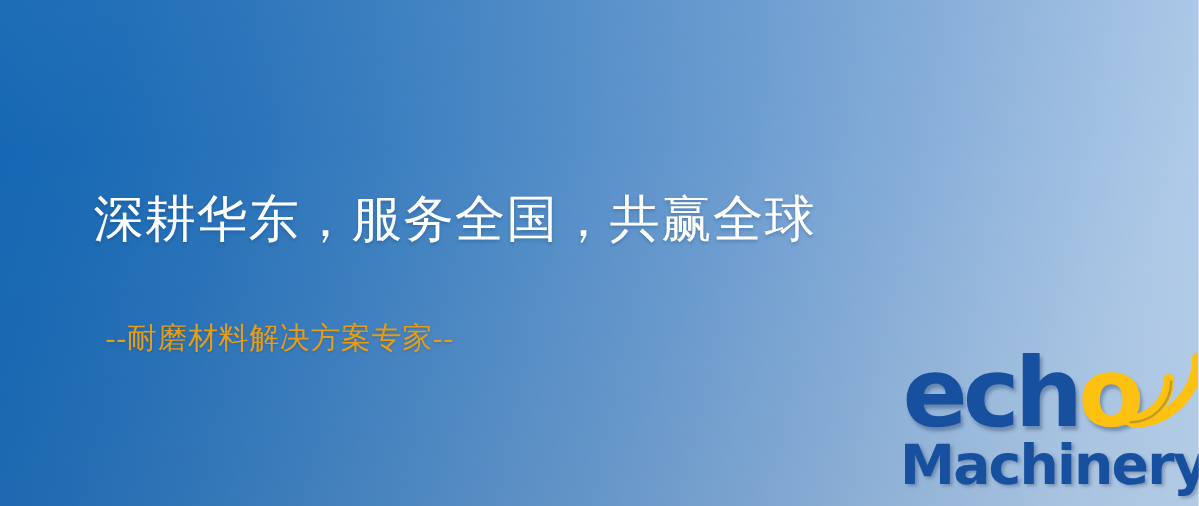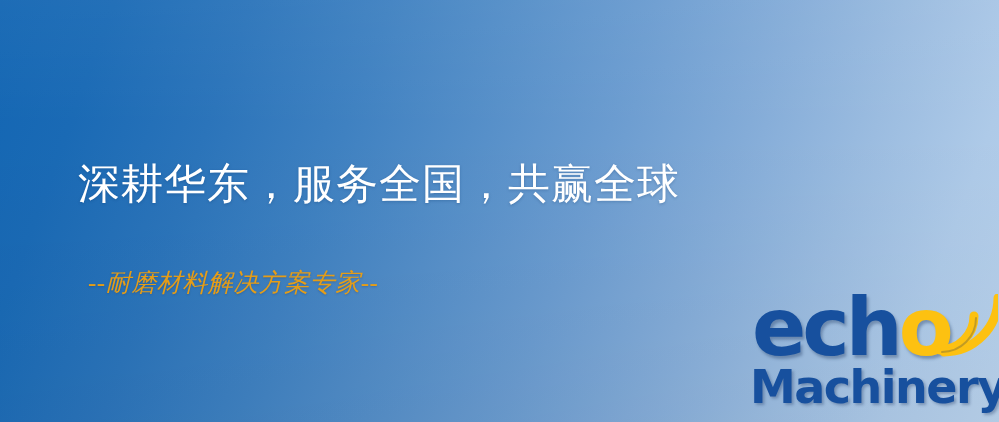--- a/index.html
+++ b/index.html
@@ -65,21 +65,20 @@
     position: absolute;
     left: 88px;
     top: 268px;
     font-family: "Liberation Serif", "DejaVu Serif", serif;
     font-size: 25px;
     line-height: 30px;
     letter-spacing: 0.5px;
     color: #e49d18;
     white-space: nowrap;
     text-shadow: 0 1px 2px rgba(30,60,110,0.30);
-    font-style: italic;
   }
 
   
   #logo {
     position: absolute;
     left: 748px;
     top: 296px;
     width: 251px;
     height: 126px;
   }

